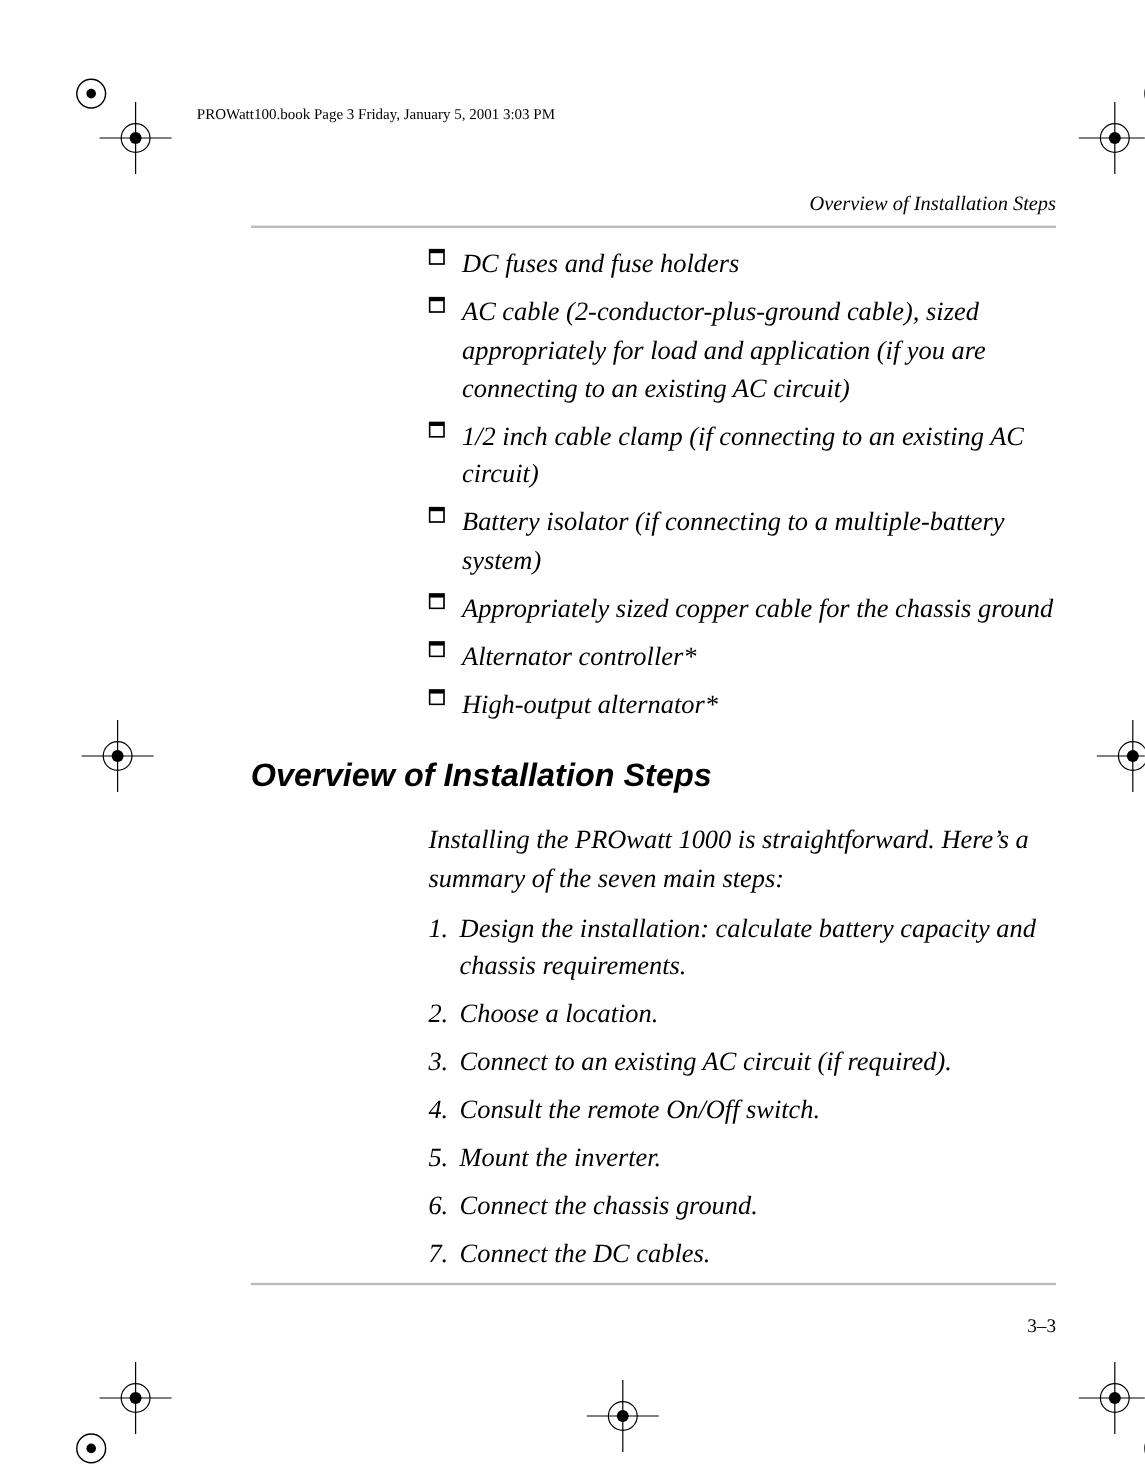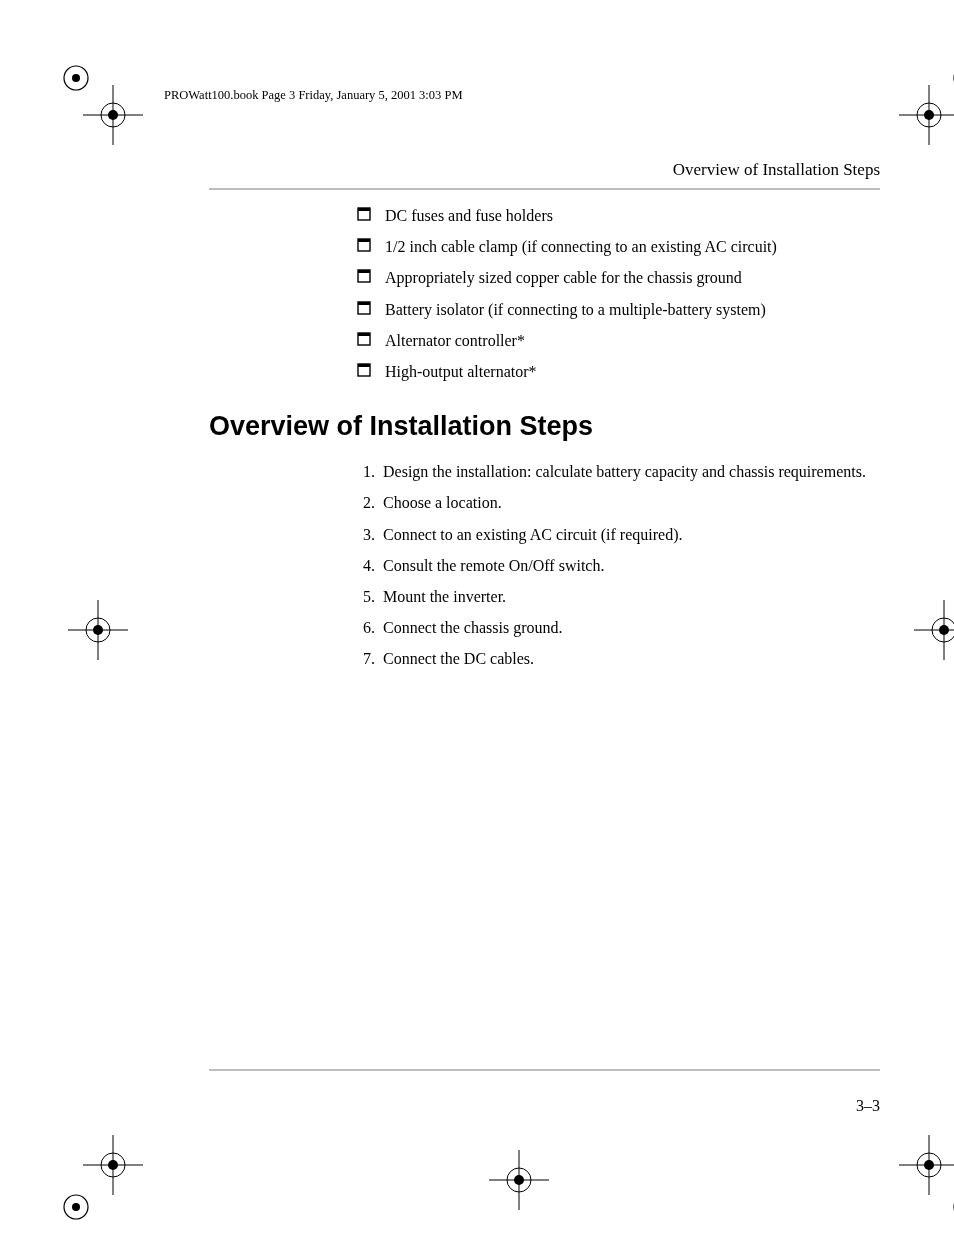--- a/index.html
+++ b/index.html
@@ -1,26 +1,26 @@
 <!DOCTYPE html>
 <html><head>
 <meta charset="utf-8">
 <style>
   :root { --ink:#000; --link:#0b57c0; --rule:#bdbdbd; }
   html,body { margin:0; padding:0; background:#fff; }
   .page { position:relative; width:954px; height:1235px; font-family:"Times New Roman",Times,serif; color:var(--ink);margin-left:44px; }
   .reg { position:absolute; pointer-events:none; }
   .reg svg { display:block; }
   .book-line { position:absolute; left:120px; top:88px; font-size:12.5px; font-family:"Times New Roman",serif; }
-  .content { position:absolute; left:165px; right:118px; top:160px; bottom:162px; }
+  .content { position:absolute; left:165px; right:118px; top:160px; bottom:162px;font-style:italic; }
   .running-head { text-align:right; font-size:17px; margin-bottom:8px; }
   hr.rule { border:none; border-top:2px solid var(--rule); margin:0 0 14px 0; }
   hr.bottom-rule { position:absolute; left:165px; right:118px; bottom:156px; border:none; border-top:2px solid var(--rule); }
   .page-no { position:absolute; right:118px; bottom:120px; font-size:16px; }
-  .body-col { margin-left:148px; font-size:16px; line-height:1.45; }
+  .body-col { margin-left:148px; font-size:22px; line-height:1.45; }
   ul.chk { list-style:none; padding:0; margin:0; }
   ul.chk > li { position:relative; padding-left:28px; margin:4px 0 8px 0; }
   ul.chk > li .box { position:absolute; left:0; top:3px; display:inline-block; }
   ul.chk > li .box svg { display:block; }
   .note { margin-top:6px; }
   .link { color:var(--link); }
   h2.section { font-family:Verdana,Geneva,Tahoma,sans-serif; font-weight:700; font-size:27px; margin:28px 0 18px 0; }
   .intro { margin-bottom:10px; }
   ol.steps { margin:0; padding-left:22px; }
   ol.steps li { padding-left:4px; margin:4px 0 8px 0; }
@@ -121,52 +121,59 @@
               <svg width="14" height="14">
                 <rect x="1" y="1" width="12" height="12" fill="none" stroke="#000" stroke-width="1.4"></rect>
                 <rect x="1" y="1" width="12" height="3" fill="#000"></rect>
               </svg>
             </span><span>DC fuses and fuse holders</span></li>
         <li><span class="box">
               <svg width="14" height="14">
                 <rect x="1" y="1" width="12" height="12" fill="none" stroke="#000" stroke-width="1.4"></rect>
                 <rect x="1" y="1" width="12" height="3" fill="#000"></rect>
               </svg>
+            </span><span>AC cable (2-conductor-plus-ground cable), sized appropriately for load and application (if you are connecting to an existing AC circuit)</span></li>
+        <li><span class="box">
+              <svg width="14" height="14">
+                <rect x="1" y="1" width="12" height="12" fill="none" stroke="#000" stroke-width="1.4"></rect>
+                <rect x="1" y="1" width="12" height="3" fill="#000"></rect>
+              </svg>
             </span><span>1/2 inch cable clamp (if connecting to an existing AC circuit)</span></li>
         <li><span class="box">
               <svg width="14" height="14">
                 <rect x="1" y="1" width="12" height="12" fill="none" stroke="#000" stroke-width="1.4"></rect>
                 <rect x="1" y="1" width="12" height="3" fill="#000"></rect>
               </svg>
-            </span><span>Appropriately sized copper cable for the chassis ground</span></li>
+            </span><span>Battery isolator (if connecting to a multiple-battery system)</span></li>
         <li><span class="box">
               <svg width="14" height="14">
                 <rect x="1" y="1" width="12" height="12" fill="none" stroke="#000" stroke-width="1.4"></rect>
                 <rect x="1" y="1" width="12" height="3" fill="#000"></rect>
               </svg>
-            </span><span>Battery isolator (if connecting to a multiple-battery system)</span></li>
+            </span><span>Appropriately sized copper cable for the chassis ground</span></li>
         <li><span class="box">
               <svg width="14" height="14">
                 <rect x="1" y="1" width="12" height="12" fill="none" stroke="#000" stroke-width="1.4"></rect>
                 <rect x="1" y="1" width="12" height="3" fill="#000"></rect>
               </svg>
             </span><span>Alternator controller*</span></li>
         <li><span class="box">
               <svg width="14" height="14">
                 <rect x="1" y="1" width="12" height="12" fill="none" stroke="#000" stroke-width="1.4"></rect>
                 <rect x="1" y="1" width="12" height="3" fill="#000"></rect>
               </svg>
             </span><span>High-output alternator*</span></li>
       </ul>
 
     </div>
 
     <h2 class="section">Overview of Installation Steps</h2>
 
     <div class="body-col">
+      <p class="intro">Installing the PROwatt 1000 is straightforward. Here’s a summary of the seven main steps:</p>
       <ol class="steps">
         <li>Design the installation: calculate battery capacity and chassis requirements.</li>
         <li>Choose a location.</li>
         <li>Connect to an existing AC circuit (if required).</li>
         <li>Consult the remote On/Off switch.</li>
         <li>Mount the inverter.</li>
         <li>Connect the chassis ground.</li>
         <li>Connect the DC cables.</li>
       </ol>
     </div>

